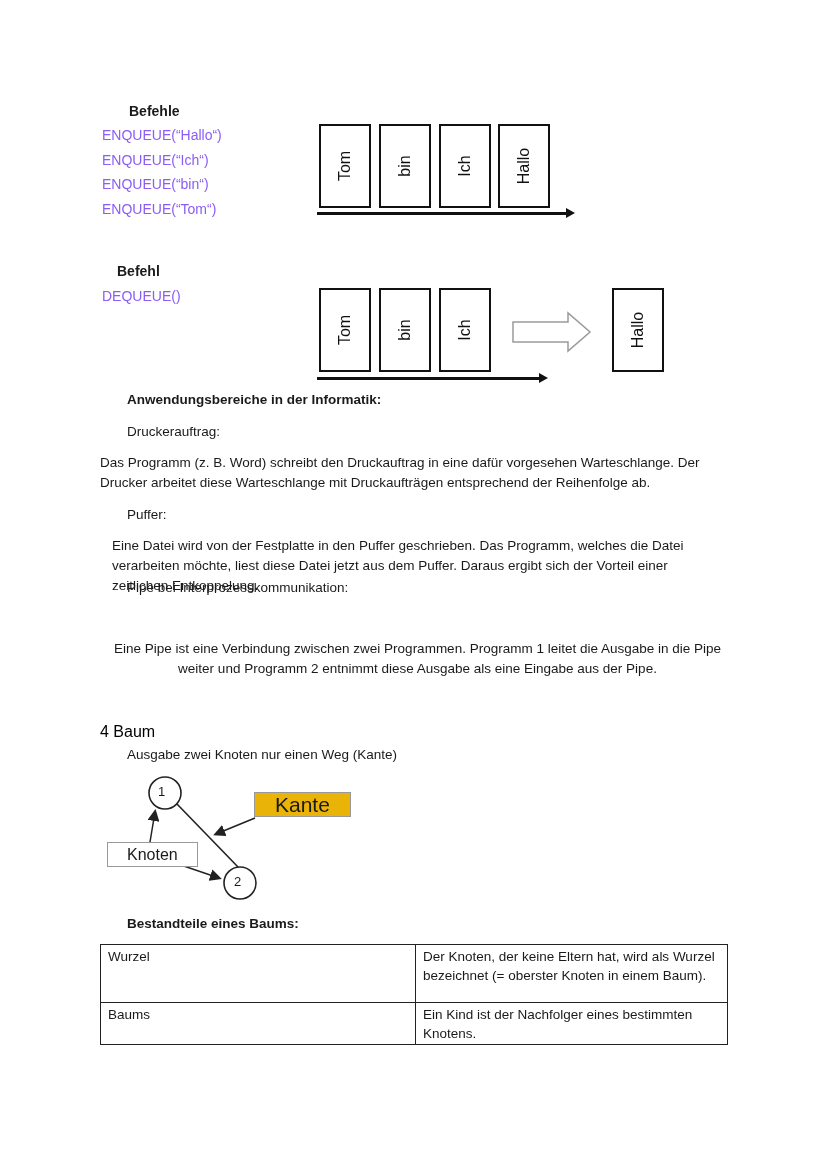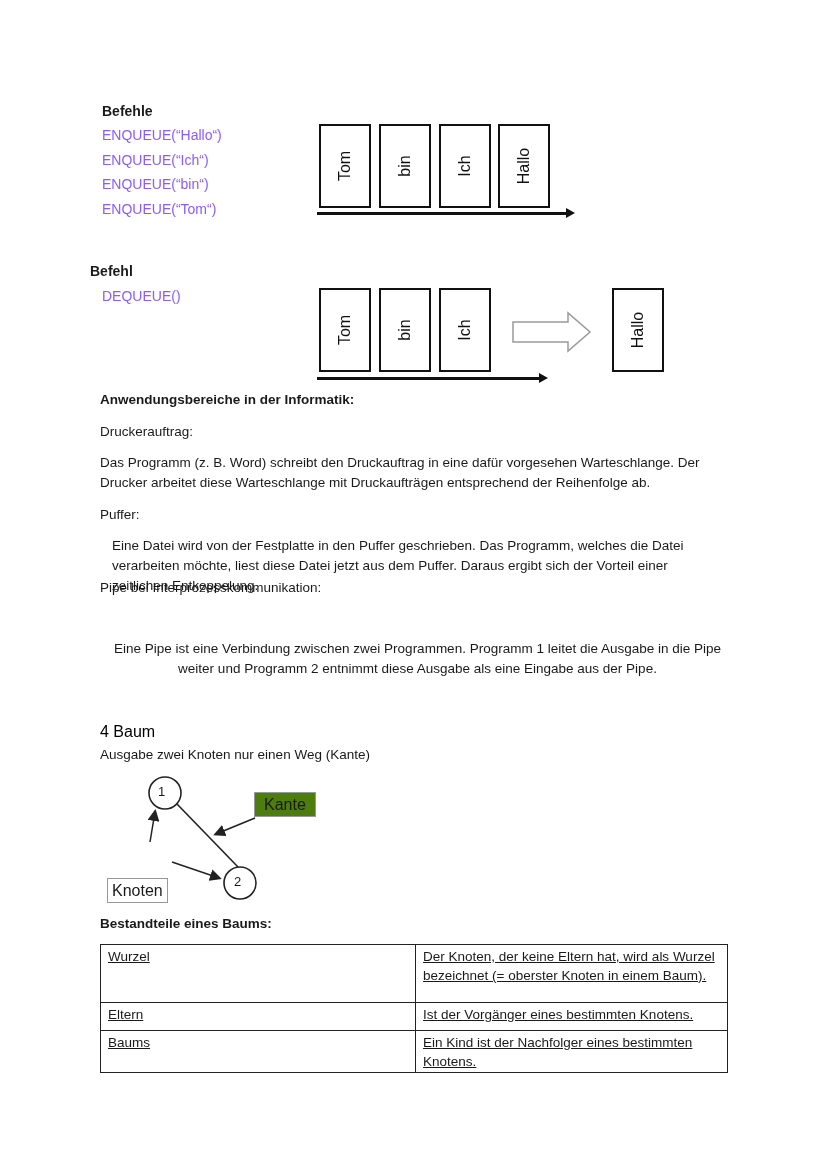--- a/index.html
+++ b/index.html
@@ -1,30 +1,30 @@
 <!DOCTYPE html>
 <html><head>
   <meta charset="utf-8">
   <style>
     html, body { margin:0; padding:0; background:#ffffff; }
     body { width:828px; height:1171px; position:relative; overflow:hidden;
       font-family:"Liberation Sans", sans-serif; color:#1a1a1a; }
     .abs { position:absolute; }
-    .t { font-size:13.5px; line-height:20px; white-space:nowrap; }
+    .t { font-size:13.5px; line-height:20px; white-space:nowrap;margin-left:27px; }
     .b { font-weight:bold; }
     .cmd { font-size:14px; color:#8b5cf6; line-height:24.5px; }
     .para { font-size:13.5px; line-height:20px; width:640px; white-space:normal; }
     .qbox { position:absolute; width:48px; height:80px; border:2.5px solid #111; box-sizing:content-box; background:#fff; }
     .qbox span { position:absolute; left:50%; top:50%; transform:translate(-50%,-50%) rotate(-90deg);
       font-size:16px; white-space:nowrap; color:#111; }
     .axis { position:absolute; height:2.5px; background:#111; }
     .axis::after { content:""; position:absolute; right:-6px; top:-4px; border-left:9px solid #111;
       border-top:5px solid transparent; border-bottom:5px solid transparent; }
     .h2 { font-size:16px; color:#000000; }
-    table.parts { position:absolute; left:100px; top:944px; width:628px; border-collapse:collapse;text-decoration:underline; }
+    table.parts { position:absolute; left:100px; top:944px; width:628px; border-collapse:collapse; }
     table.parts td { border:1px solid #222; vertical-align:top; font-size:13.5px; line-height:19px;
       padding:2px 7px 1px 7px; color:#1a1a1a; }
     table.parts td.c1 { width:300px; }
   </style>
 </head>
 <body>
 
 <div class="abs t b" style="left:102px;top:101px;font-size:14px;">Befehle</div>
 <div class="abs cmd" style="left:102px;top:123px;">
   <div>ENQUEUE(“Hallo“)</div>
@@ -94,34 +94,30 @@
     </defs>
     <circle cx="65" cy="23" r="16" fill="#fff" stroke="#222" stroke-width="1.6"></circle>
     <circle cx="140" cy="113" r="16" fill="#fff" stroke="#222" stroke-width="1.6"></circle>
     <line x1="77" y1="34" x2="138" y2="97" stroke="#222" stroke-width="1.6"></line>
     <line x1="155" y1="48" x2="116" y2="64" stroke="#222" stroke-width="1.5" marker-end="url(#ah)"></line>
     <line x1="50" y1="72" x2="55" y2="42" stroke="#222" stroke-width="1.5" marker-end="url(#ah)"></line>
     <line x1="72" y1="92" x2="119" y2="108" stroke="#222" stroke-width="1.5" marker-end="url(#ah)"></line>
   </svg>
   <div class="abs" style="left:158px;top:784px;font-size:13px;">1</div>
   <div class="abs" style="left:234px;top:874px;font-size:13px;">2</div>
-  <div class="abs" style="left:254px;top:792px;padding:1px 9px;border:1px solid #999;background:#4d7c0f;font-size:16px;line-height:21px;">Kante</div>
-  <div class="abs" style="left:107px;top:842px;padding:1px 4px;border:1px solid #999;background:#fff;font-size:16px;line-height:21px;margin-top:36px;">Knoten</div>
+  <div class="abs" style="left:254px;top:792px;padding:1px 20px;border:1px solid #999;background:#eab308;font-size:21px;line-height:21px;">Kante</div>
+  <div class="abs" style="left:107px;top:842px;padding:1px 19px;border:1px solid #999;background:#fff;font-size:16px;line-height:21px;">Knoten</div>
 </div>
 
 <div class="abs t b" style="left:100px;top:914px;">Bestandteile eines Baums:</div>
 
 <table class="parts">
   <tbody>
       <tr style="height:58px;">
     <td class="c1">Wurzel</td>
     <td>Der Knoten, der keine Eltern hat, wird als Wurzel bezeichnet (= oberster Knoten in einem Baum).</td>
   </tr>
-  <tr style="height:28px;">
-    <td class="c1">Eltern</td>
-    <td>Ist der Vorgänger eines bestimmten Knotens.</td>
-  </tr>
   <tr style="height:39px;">
     <td class="c1">Baums</td>
     <td>Ein Kind ist der Nachfolger eines bestimmten Knotens.</td>
   </tr>
 </tbody>
   </table>
 
 </body></html>

